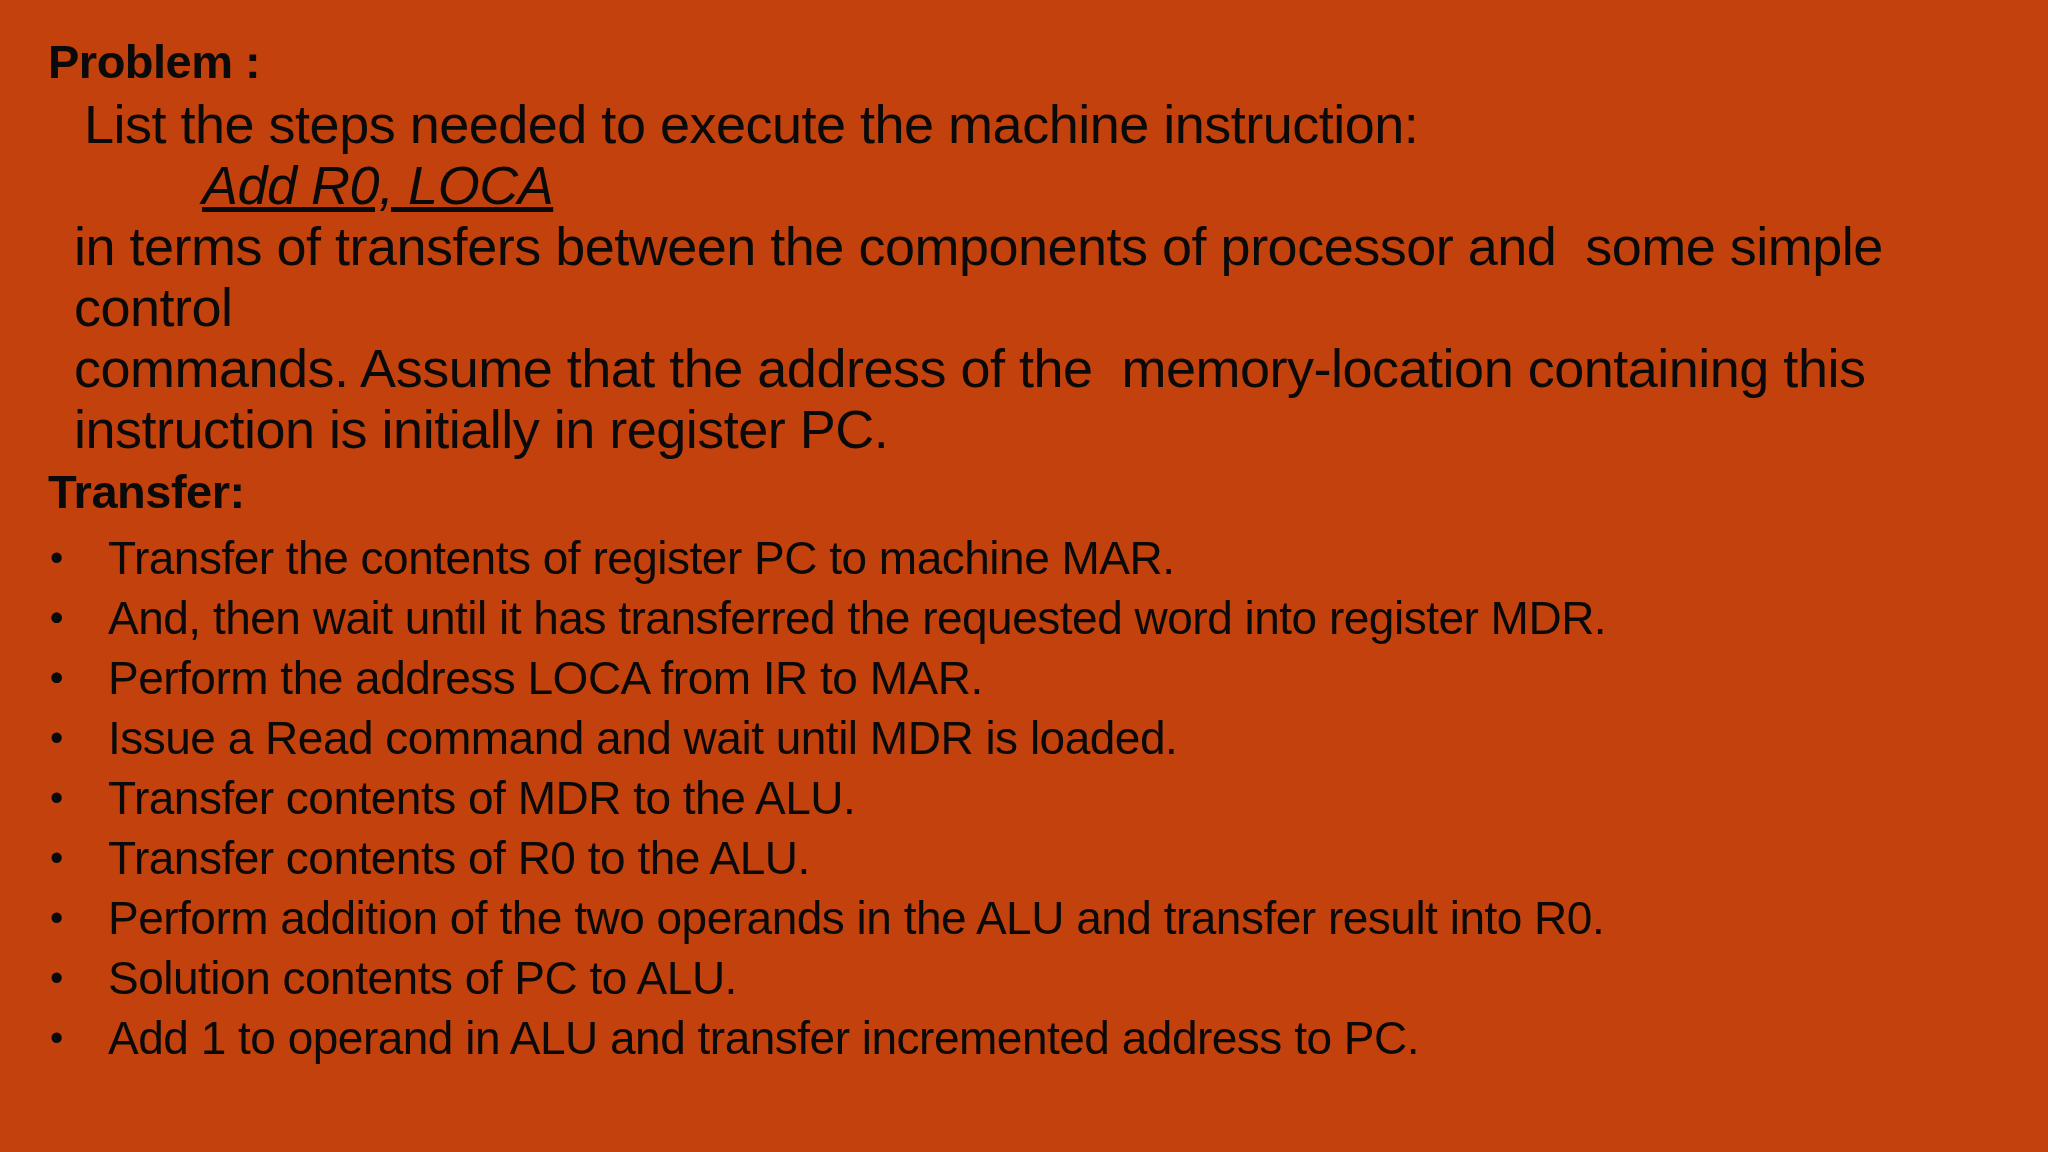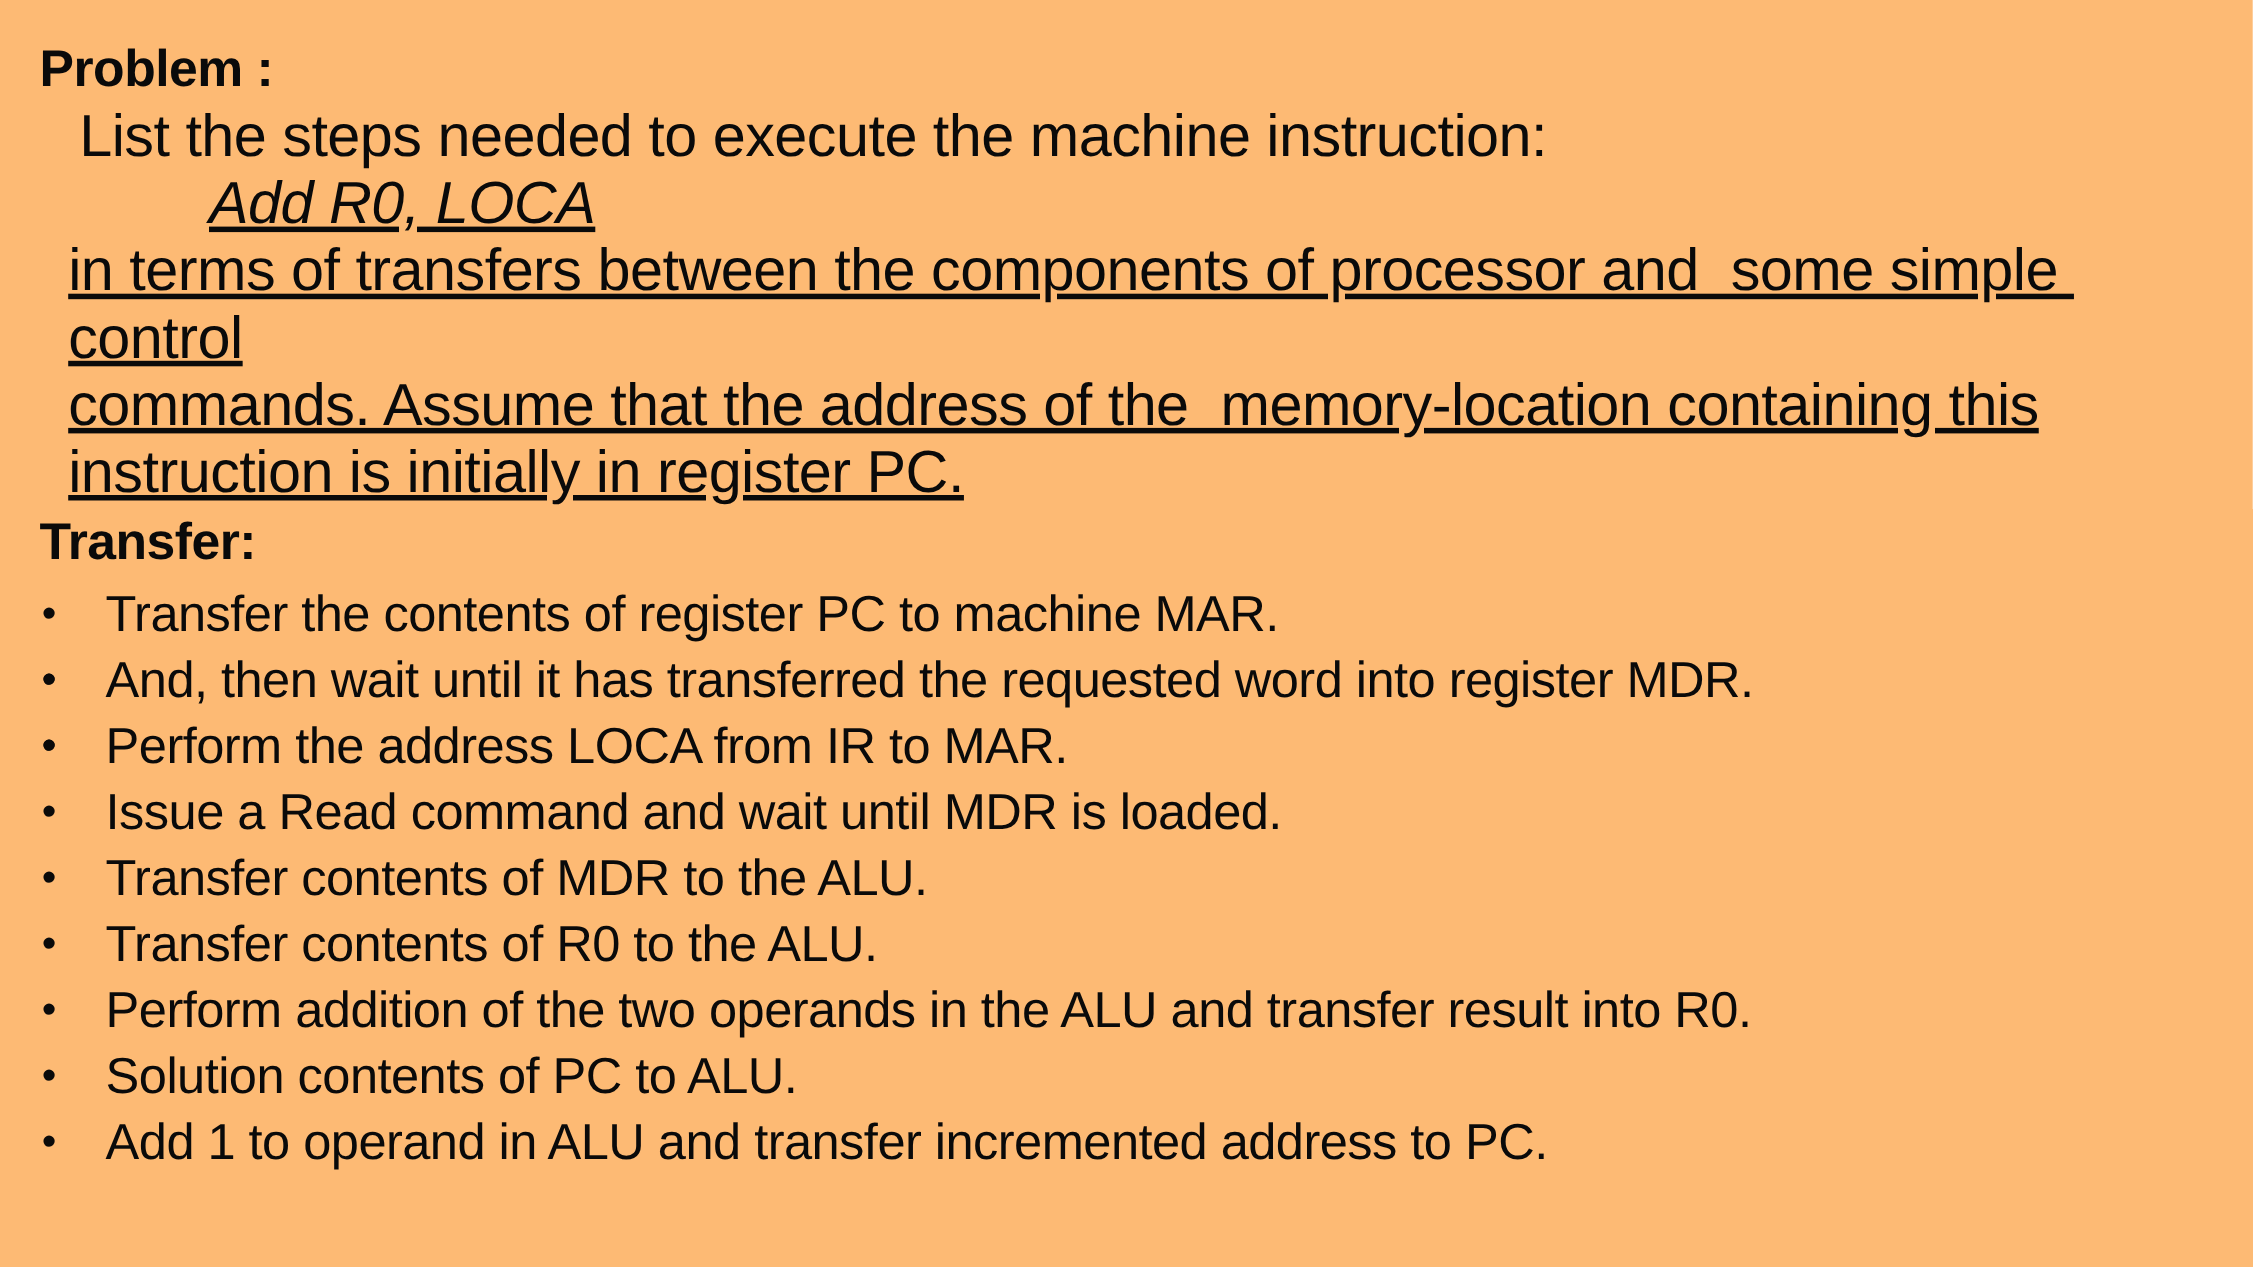--- a/index.html
+++ b/index.html
@@ -11,37 +11,37 @@
     width: 2048px;
     height: 1152px;
     overflow: hidden;
     font-family: "Liberation Sans", sans-serif;
     color: #0a0a0a;
   }
   .slide {
     box-sizing: border-box;
     width: 2048px;
     height: 1152px;
-    padding: 30px 20px 0 36px;
-    background: #fdba74;
+    padding: 30px 20px 0 48px;
+    background: #c2410c;
   }
   .line {
     font-size: 54px;
     line-height: 61px;
     white-space: pre-wrap;
     letter-spacing: -0.5px;
   }
   .heading {
     font-weight: bold;
     font-size: 47px;
     line-height: 64px;
   }
   .indent-list-intro { padding-left: 36px; }
   .indent-instruction { padding-left: 154px; font-style: italic; text-decoration: underline; }
-  .indent-body { padding-left: 26px; text-decoration: underline; }
+  .indent-body { padding-left: 26px; }
   ul.steps {
     margin: 4px 0 0 0;
     padding: 0;
     list-style: none;
   }
   ul.steps li {
     position: relative;
     font-size: 46px;
     line-height: 60px;
     padding-left: 60px;

